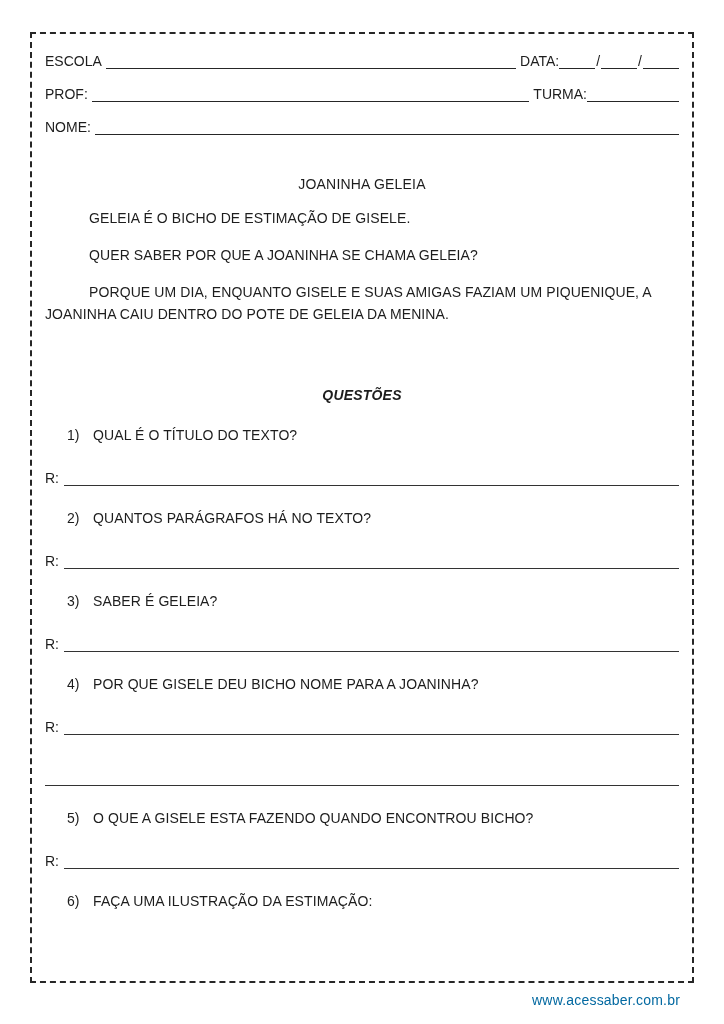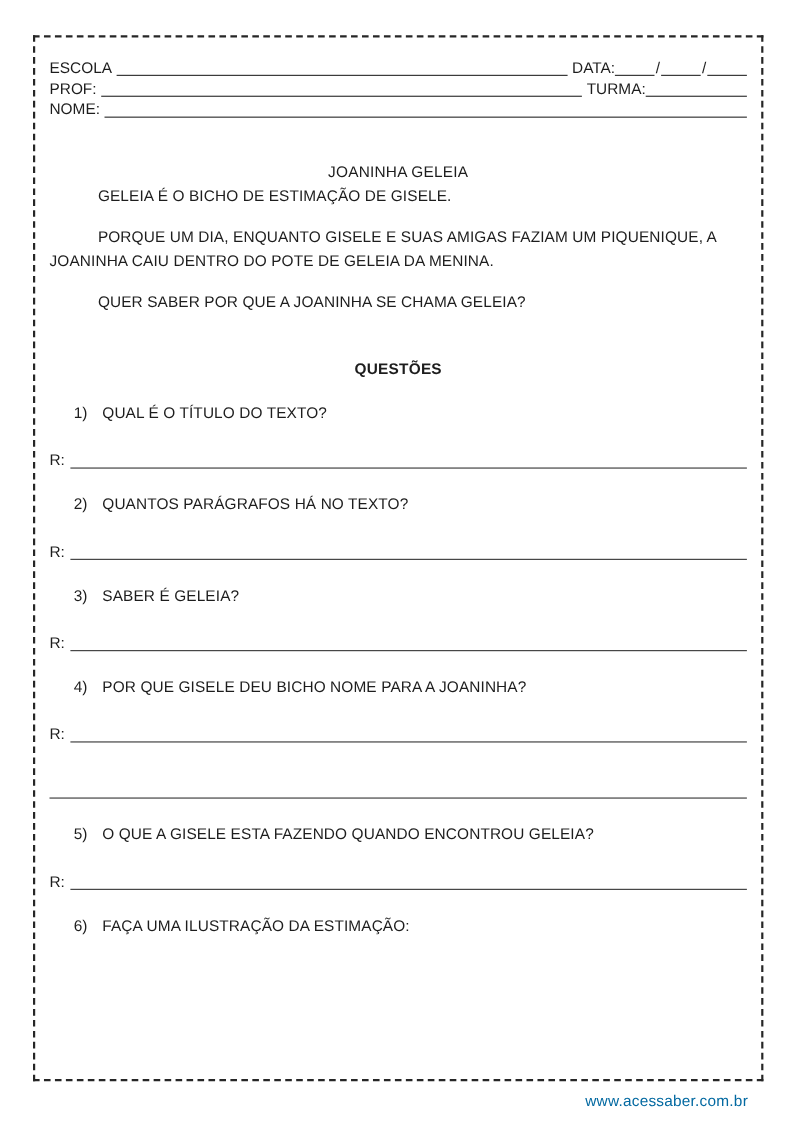--- a/index.html
+++ b/index.html
@@ -17,21 +17,21 @@
     width: 664px; height: 951px;
     border: 2px dashed #262626;
     padding: 16px 13px 0 13px;
     font-size: 14px;
   }
   
   .hrow {
     display: flex;
     align-items: flex-end;
     height: 19px;
-    margin-bottom: 0;
+    margin-bottom: 14px;
     white-space: nowrap;
   }
   .hlabel { line-height: 15px; }
   .fill {
     flex: 1 1 auto;
     border-bottom: 1.6px solid #262626;
     height: 15px;
     margin-left: 4px;
   }
   .fill.gap-right { margin-right: 4px; }
@@ -48,27 +48,28 @@
     font-weight: normal;
     margin-top: 41px;
     letter-spacing: 0.2px;
   }
   .para {
     margin-top: 15px;
     text-indent: 44px;
     line-height: 22px;
     letter-spacing: 0.1px;
   }
-  .para:first-of-type { margin-top: 3px; }
+  .para:first-of-type { margin-top: 15px; }
   
   .q-heading {
     text-align: center;
     font-weight: bold;
-    margin-top: 42px;
+    margin-top: 62px;
     letter-spacing: 0.2px;
+    font-style: italic;
   }
   .questions { margin-top: 4px; }
   .q-row {
     display: flex;
     margin-top: 24px;
     padding-left: 22px;
     line-height: 17px;
   }
   .q-num { width: 26px; flex: 0 0 26px; }
   .q-text { flex: 1; letter-spacing: 0.1px; }
@@ -119,22 +120,22 @@
     </div>
     <div class="hrow">
       <span class="hlabel">NOME:</span>
       <span class="fill"></span>
     </div>
   </div>
 
   <div class="story">
     <div class="title">JOANINHA GELEIA</div>
     <p class="para">GELEIA É O BICHO DE ESTIMAÇÃO DE GISELE.</p>
+    <p class="para">QUER SABER POR QUE A JOANINHA SE CHAMA GELEIA?</p>
     <p class="para">PORQUE UM DIA, ENQUANTO GISELE E SUAS AMIGAS FAZIAM UM PIQUENIQUE, A JOANINHA CAIU DENTRO DO POTE DE GELEIA DA MENINA.</p>
-    <p class="para">QUER SABER POR QUE A JOANINHA SE CHAMA GELEIA?</p>
   </div>
 
   <div class="q-heading">QUESTÕES</div>
   <div class="questions" id="questions-list">
     <div class="question">
       <div class="q-row">
         <span class="q-num">1)</span>
         <span class="q-text">QUAL É O TÍTULO DO TEXTO?</span>
       </div>
       <div class="answers">
@@ -183,21 +184,21 @@
           </div>
           <div class="answer-row continuation">
             <span class="answer-fill"></span>
           </div>
         </div>
     </div>
 
     <div class="question">
       <div class="q-row">
         <span class="q-num">5)</span>
-        <span class="q-text">O QUE A GISELE ESTA FAZENDO QUANDO ENCONTROU GELEIA?</span>
+        <span class="q-text">O QUE A GISELE ESTA FAZENDO QUANDO ENCONTROU BICHO?</span>
       </div>
       <div class="answers">
           <div class="answer-row">
             <span class="answer-prefix">R:</span>
             <span class="answer-fill"></span>
           </div>
         </div>
     </div>
 
     <div class="question">

